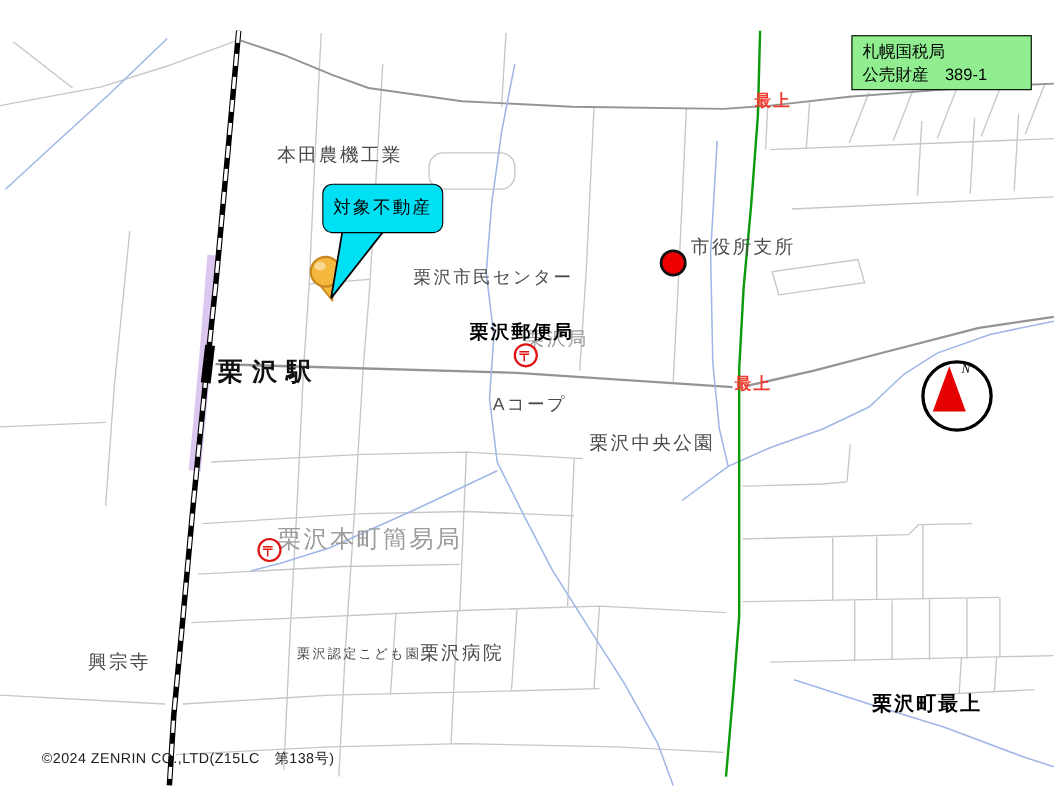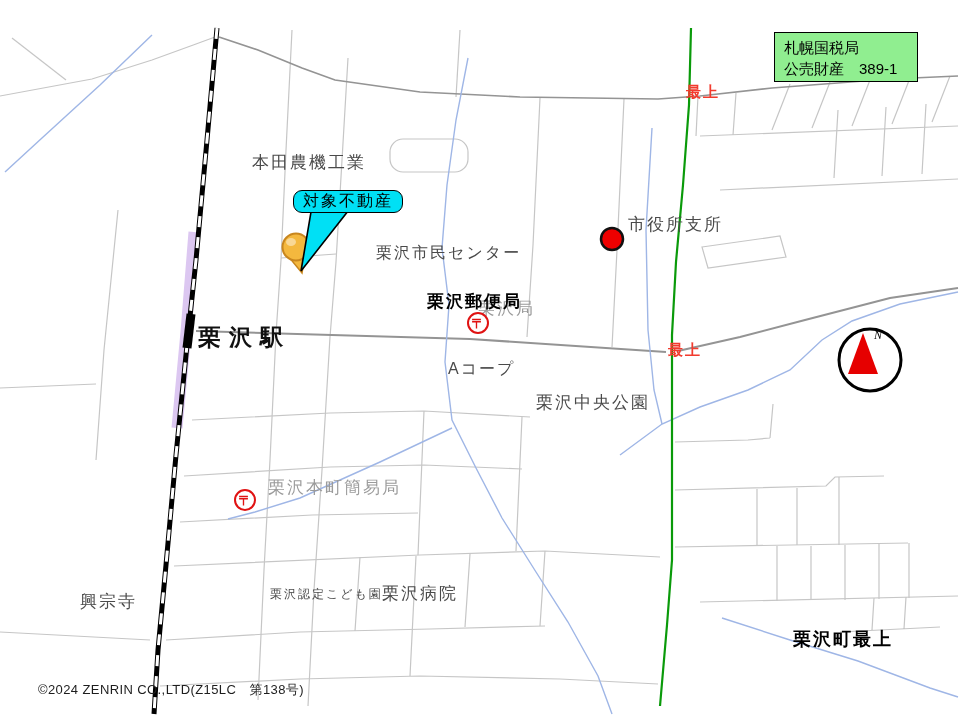--- a/index.html
+++ b/index.html
@@ -22,26 +22,26 @@
   #labels-layer{position:absolute;left:0;top:0;width:960px;height:720px;pointer-events:none;}
   .lbl{position:absolute;white-space:nowrap;line-height:1;letter-spacing:2px;color:#4a4a4a;}
   .lbl.place{color:#4a4a4a;}
   .lbl.bold{color:#000;font-weight:bold;}
   .lbl.ghost{color:#9b9b9b;}
   .lbl.red{color:var(--road_red_text,#f23b2e);font-weight:bold;}
   .lbl.station{color:#111;font-weight:bold;letter-spacing:8px;}
   .lbl.district{color:#000;font-weight:bold;}
 
   
-  .annot-box{position:absolute;left:774px;top:32px;width:144px;height:50px;
+  .annot-box{position:absolute;left:774px;top:32px;width:164px;height:50px;
              background:var(--annotation_green,#90ee90);border:1.6px solid #000;
              box-sizing:border-box;padding:4px 0 0 9px;font-size:15px;color:#000;line-height:1.4;}
 
   
-  .callout{position:absolute;left:293px;top:190px;width:110px;height:23px;
+  .callout{position:absolute;left:293px;top:167px;width:110px;height:45px;
            background:var(--callout_cyan,#00e0f5);border:1.6px solid #000;border-radius:9px;
            box-sizing:border-box;display:flex;align-items:center;justify-content:center;
            font-size:16px;letter-spacing:2px;color:#000;}
 
   
   .post-sym{position:absolute;width:22px;height:22px;border:2.2px solid #e01212;border-radius:50%;
             background:#fff;box-sizing:border-box;display:flex;align-items:center;justify-content:center;
             font-size:13px;font-weight:bold;color:#e01212;line-height:1;}
 
   
@@ -133,29 +133,29 @@
     <g>
       <polygon points="288,256 305,255 302,273" fill="#f4b83e" stroke="#c8861e" stroke-width="1.5"></polygon>
       <circle cx="296" cy="247" r="13.5" fill="#f4b83e" stroke="#c8861e" stroke-width="2"></circle>
       <ellipse cx="291" cy="242" rx="5" ry="4" fill="#ffffff" opacity="0.45"></ellipse>
     </g>
 
     <polygon points="312,206 352,206 301,271" fill="#00e0f5" stroke="#000" stroke-width="1.6"></polygon>
   </svg>
 
   <div id="labels-layer">
-      <div class="lbl place" style="left: 252px; top: 132px; font-size: 17px; margin-top: 22px;">本田農機工業</div>
+      <div class="lbl place" style="left: 252px; top: 132px; font-size: 17px;">本田農機工業</div>
       <div class="lbl place" style="left: 376px; top: 245px; font-size: 16px;">栗沢市民センター</div>
       <div class="lbl place" style="left: 628px; top: 216px; font-size: 17px;">市役所支所</div>
       <div class="lbl ghost" style="left: 478px; top: 300px; font-size: 17px;">栗沢局</div>
       <div class="lbl bold" style="left: 427px; top: 293px; font-size: 17px;">栗沢郵便局</div>
       <div class="lbl station" style="left: 198px; top: 326px; font-size: 23px;">栗沢駅</div>
       <div class="lbl place" style="left: 416px; top: 361px; font-size: 16px; margin-left: 32px;">Aコープ</div>
       <div class="lbl place" style="left: 536px; top: 394px; font-size: 17px;">栗沢中央公園</div>
-      <div class="lbl ghost" style="left: 268px; top: 479px; font-size: 17px;">栗沢本町簡易局</div>
+      <div class="lbl ghost" style="left: 252px; top: 479px; font-size: 22px;">栗沢本町簡易局</div>
       <div class="lbl place" style="left: 80px; top: 593px; font-size: 17px;">興宗寺</div>
       <div class="lbl place" style="left: 270px; top: 588px; font-size: 12px;">栗沢認定こども園</div>
       <div class="lbl place" style="left: 382px; top: 585px; font-size: 17px;">栗沢病院</div>
       <div class="lbl district" style="left: 793px; top: 630px; font-size: 18px;">栗沢町最上</div>
       <div class="lbl red" style="left: 686px; top: 84px; font-size: 15px;">最上</div>
       <div class="lbl red" style="left: 668px; top: 342px; font-size: 15px;">最上</div>
     </div>
 
   <div class="callout">
     <span>対象不動産</span>

